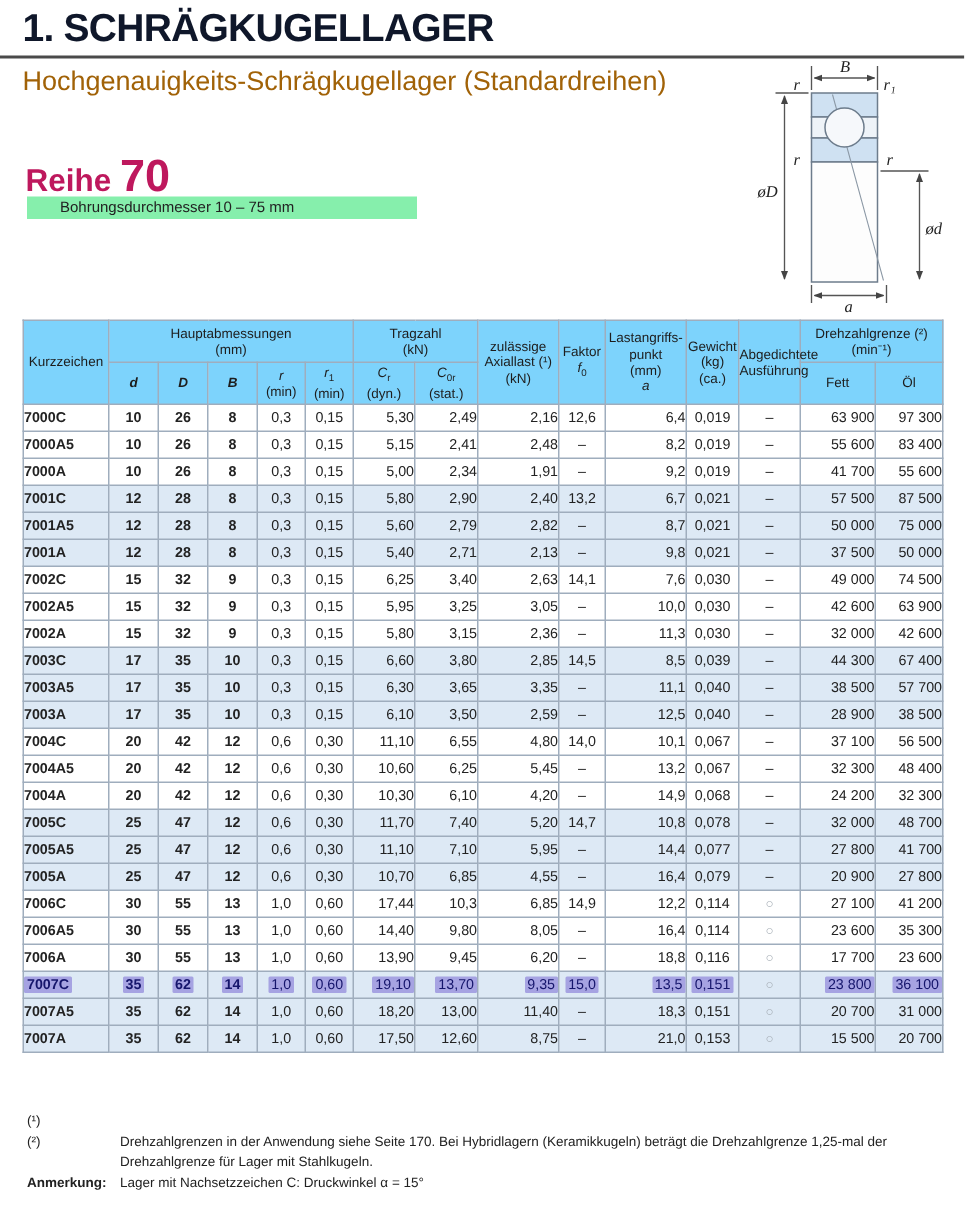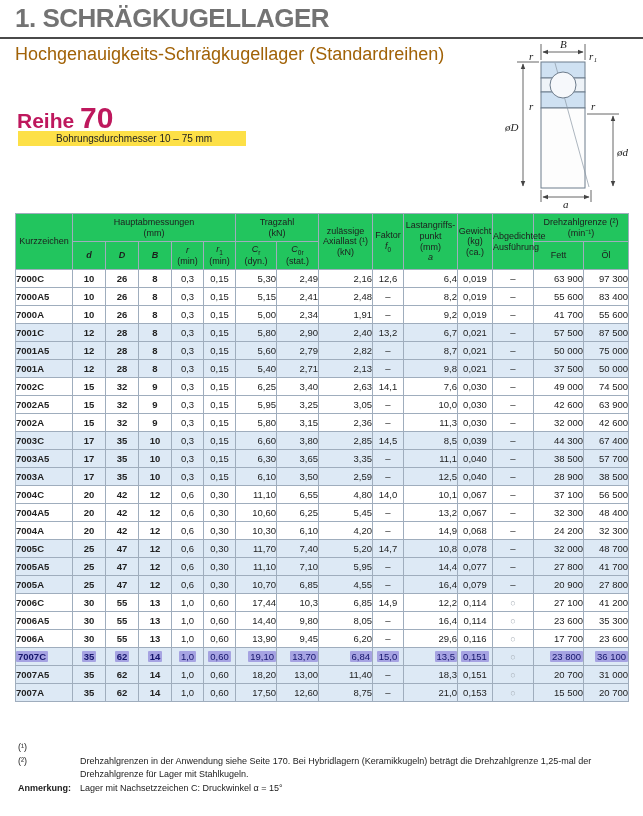--- a/index.html
+++ b/index.html
@@ -4,43 +4,43 @@
 <style>
   * { box-sizing: border-box; margin: 0; padding: 0; }
   html,body { background:#fff; }
   .page {
     position: relative; width: 643px; height: 816px; margin: 0 auto;
     background: #fff; font-family: "Liberation Sans", sans-serif; color:#1a1a1a;
     overflow: hidden;
   }
   .page-title {
     position:absolute; left:15px; top:3px;
-    font-size:26px; font-weight:bold; color:#737373; letter-spacing:-0.5px;
+    font-size:26px; font-weight:bold; color:#0f172a; letter-spacing:-0.5px;
   }
   .title-rule { position:absolute; left:0; top:37px; width:643px; height:0; border-top:2px solid #4a4a4a; }
   .page-subtitle { position:absolute; left:15px; top:44px; font-size:18px; font-weight:normal; color:#a16207; }
 
   .series { position:absolute; left:17px; top:101px; color:#be185d; font-weight:bold; font-size:21px; }
   .series .num { font-size:30px; }
   .bore-bar {
-    position:absolute; left:18px; top:131px; width:228px; height:15px;
-    background:#fde047; font-size:10px; color:#222; line-height:15px; padding-left:38px;
+    position:absolute; left:18px; top:131px; width:260px; height:15px;
+    background:#86efac; font-size:10px; color:#222; line-height:15px; padding-left:22px;
   }
 
   .diagram { position:absolute; left:503px; top:36px; }
 
   table.spec {
     position:absolute; left:15px; top:213px; width:613px;
     border-collapse:collapse; table-layout:fixed;
     font-size:9.5px; color:#222;
   }
   table.spec th, table.spec td { border:1px solid #9fadbd; }
   table.spec { border:1px solid #8494a6; }
   table.spec thead th {
-    background:#22c55e; font-weight:normal; font-size:9px; line-height:1.18;
+    background:#7dd3fc; font-weight:normal; font-size:9px; line-height:1.18;
     text-align:center; vertical-align:middle; padding:1px 0; color:#1d1d1d;
   }
   table.spec thead tr.tier1 th { height:28px; }
   table.spec thead tr.tier2 th { height:28px; }
   table.spec sub { font-size:6.5px; }
   .it { font-style:italic; }
   .itb { font-style:italic; font-weight:bold; }
   table.spec tbody td { height:18px; padding:0; background:#fff; white-space:nowrap; }
   table.spec tbody tr.shaded td { background:#dde9f5; }
   td.l { text-align:left; padding-left:9px; font-weight:bold; }
@@ -507,36 +507,36 @@
           <td class="l"><span>7006A</span></td>
           <td class="cb"><span>30</span></td>
           <td class="cb"><span>55</span></td>
           <td class="cb"><span>13</span></td>
           <td class="c"><span>1,0</span></td>
           <td class="c"><span>0,60</span></td>
           <td class="r"><span>13,90</span></td>
           <td class="r"><span>9,45</span></td>
           <td class="r2"><span>6,20</span></td>
           <td class="c"><span>–</span></td>
-          <td class="r2"><span>29,6</span></td>
+          <td class="r2"><span>18,8</span></td>
           <td class="c"><span>0,116</span></td>
           <td class="c"><span class="seal">○</span></td>
           <td class="r"><span>17 700</span></td>
           <td class="r"><span>23 600</span></td>
         </tr>
         <tr class="shaded">
           <td class="l"><span class="hl">7007C</span></td>
           <td class="cb"><span class="hl">35</span></td>
           <td class="cb"><span class="hl">62</span></td>
           <td class="cb"><span class="hl">14</span></td>
           <td class="c"><span class="hl">1,0</span></td>
           <td class="c"><span class="hl">0,60</span></td>
           <td class="r"><span class="hl">19,10</span></td>
           <td class="r"><span class="hl">13,70</span></td>
-          <td class="r2"><span class="hl">6,84</span></td>
+          <td class="r2"><span class="hl">9,35</span></td>
           <td class="c"><span class="hl">15,0</span></td>
           <td class="r2"><span class="hl">13,5</span></td>
           <td class="c"><span class="hl">0,151</span></td>
           <td class="c"><span class="seal">○</span></td>
           <td class="r"><span class="hl">23 800</span></td>
           <td class="r"><span class="hl">36 100</span></td>
         </tr>
         <tr class="shaded">
           <td class="l"><span>7007A5</span></td>
           <td class="cb"><span>35</span></td>

